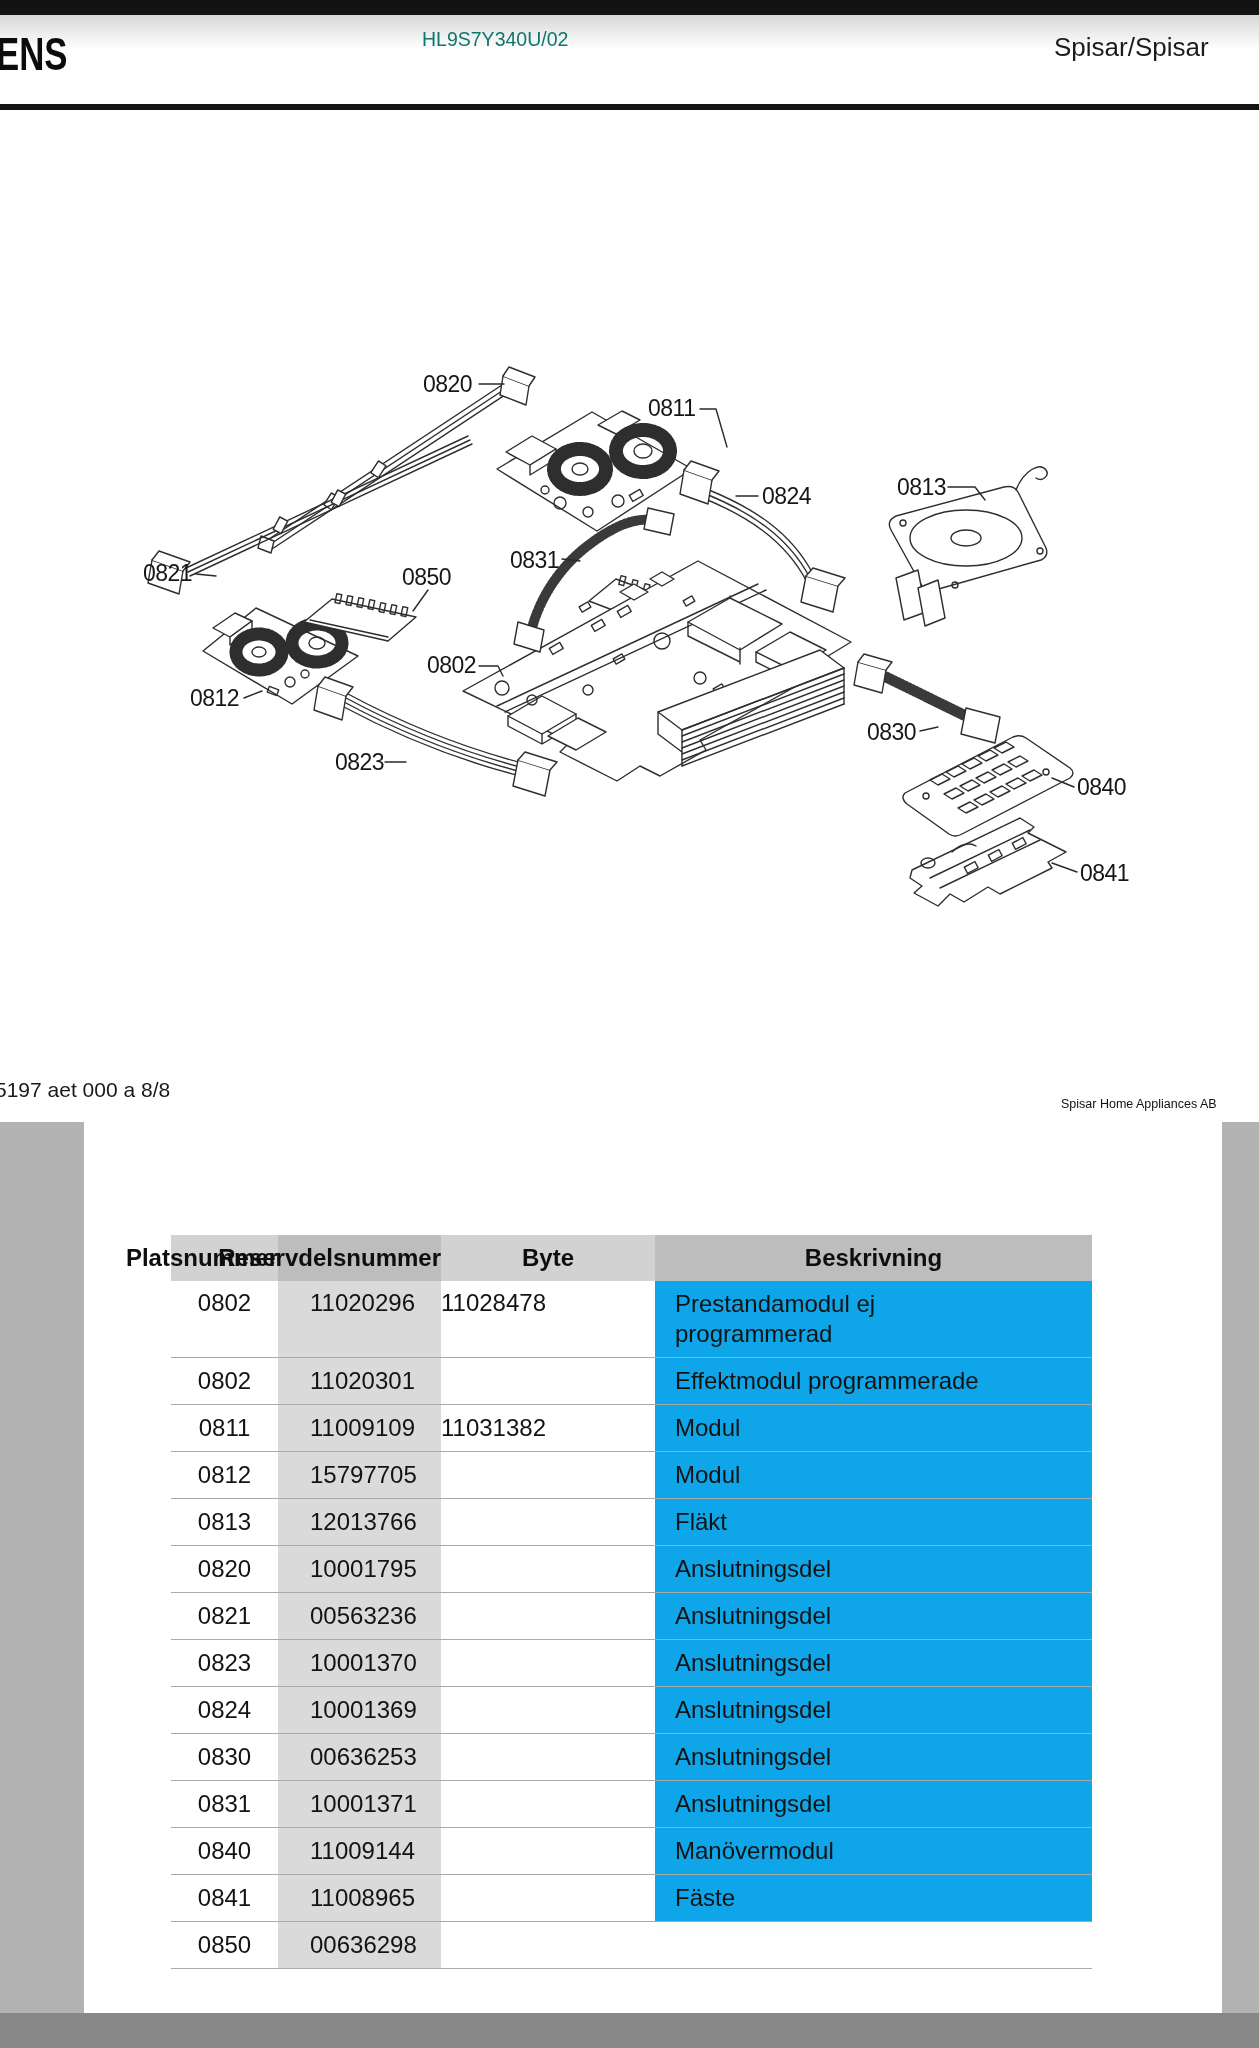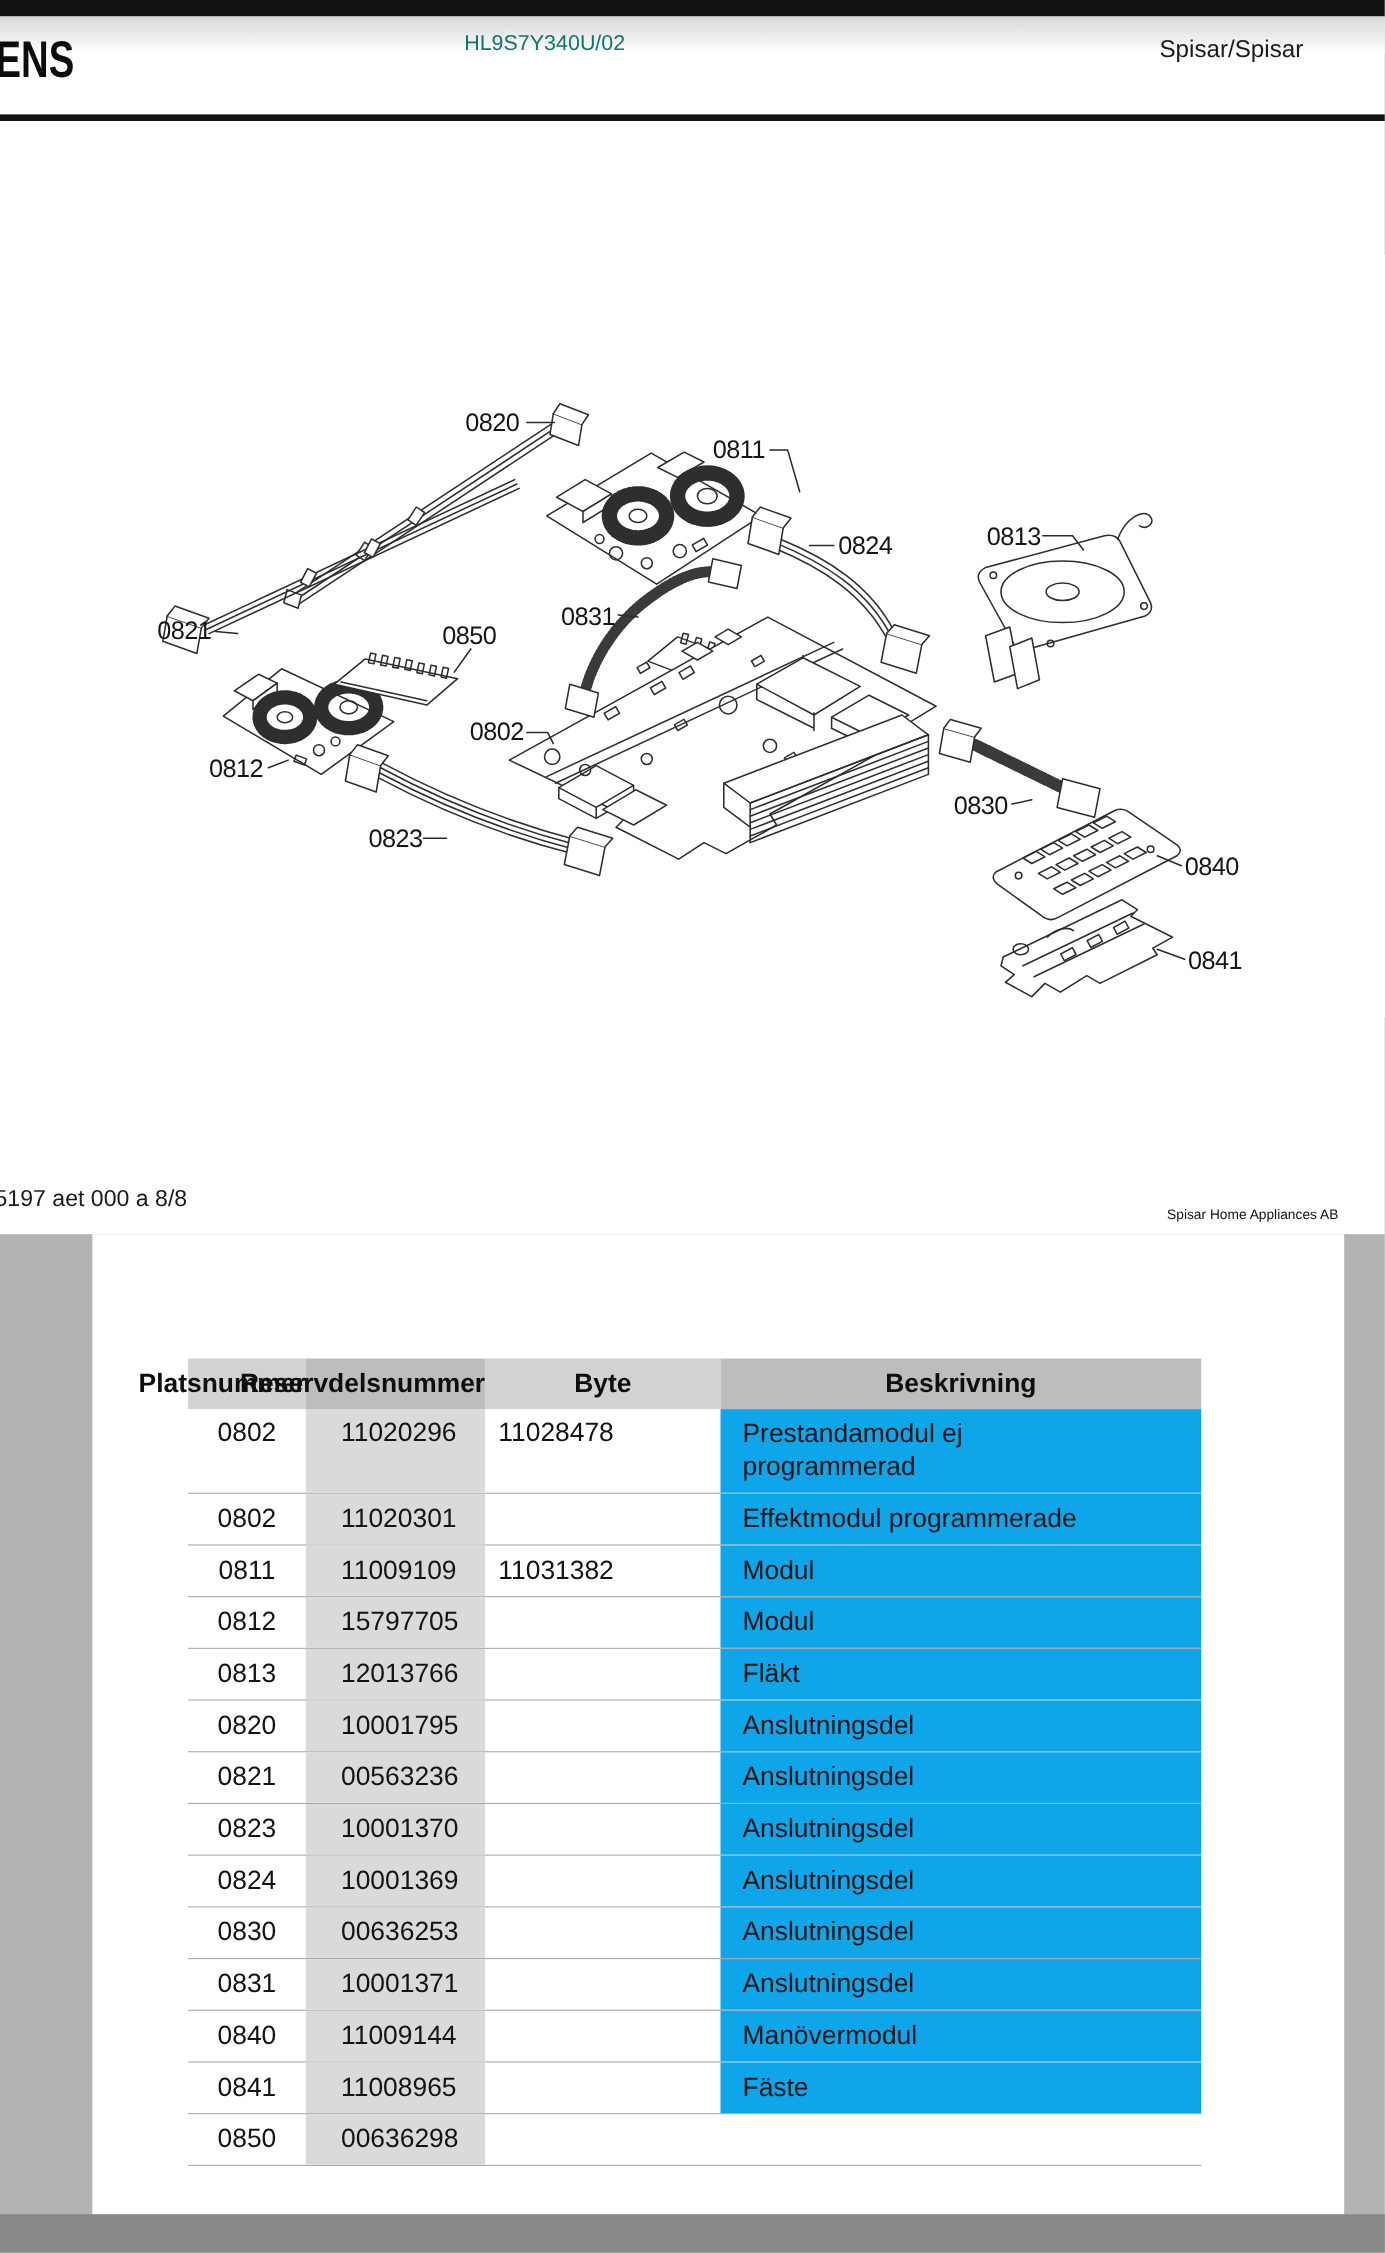--- a/index.html
+++ b/index.html
@@ -5,21 +5,21 @@
   html,body{margin:0;padding:0;background:#888;}
   .page{position:relative;width:1259px;height:2013px;background:#fff;overflow:hidden;
         font-family:"Liberation Sans",sans-serif;color:#111;}
   
   .topbar{position:absolute;left:0;top:0;width:1259px;height:15px;background:#121212;}
   .top-grad{position:absolute;left:0;top:15px;width:1259px;height:34px;
             background:linear-gradient(#d7d7d7,#ffffff);}
   .brand{position:absolute;left:-4px;top:26px;font-size:47px;font-weight:900;color:#0c0c0c;
          transform:scaleX(.74);transform-origin:left top;white-space:nowrap;}
   .model{position:absolute;left:422px;top:28px;font-size:19.5px;color:#0f766e;}
-  .category{position:absolute;left:1054px;top:32px;font-size:22px;color:#1c1c1c;}
+  .category{position:absolute;left:1054px;top:32px;font-size:26px;color:#1c1c1c;}
   .header-rule{position:absolute;left:0;top:104px;width:1259px;height:6px;background:#141414;}
   
   .diagram{position:absolute;left:0;top:0;}
   .dlabel{font-size:23px;letter-spacing:-0.5px;fill:#161616;}
   
   .doc-ref{position:absolute;left:-5px;top:1078px;font-size:21px;color:#1a1a1a;white-space:nowrap;}
   .company{position:absolute;left:1061px;top:1097px;font-size:12.5px;color:#111;}
   
   .bottom-section{position:absolute;left:0;top:1122px;width:1259px;height:926px;background:#b3b3b3;}
   .white-page{position:absolute;left:84px;top:0;width:1138px;height:926px;background:#ffffff;}
@@ -34,21 +34,21 @@
   .hlab{position:absolute;top:0;height:46px;display:flex;align-items:center;white-space:nowrap;}
   .hlab-plats{right:814px;z-index:1;}
   .hlab-reserv{right:651px;z-index:2;}
   .t-row{display:flex;height:47px;border-bottom:1.5px solid #a9a9a9;box-sizing:border-box;}
   .t-row-tall{height:77px;}
   .t-cell{box-sizing:border-box;height:100%;display:flex;align-items:center;
           font-size:24px;color:#131313;}
   .t-row-tall .t-cell{align-items:flex-start;padding-top:8px;}
   .c1{width:107px;justify-content:center;}
   .c2{width:163px;background:#dadada;padding-left:32px;}
-  .c3{width:214px;padding-left:12px;}
+  .c3{width:214px;padding-left:0;}
   .c4{width:437px;background:#0ea5e9;padding-left:20px;white-space:pre-line;line-height:30px;}
 </style>
 </head>
 <body>
 
 <div class="page">
 
   <div class="topbar"></div>
   <div class="top-grad"></div>
   <div class="brand">ENS</div>

